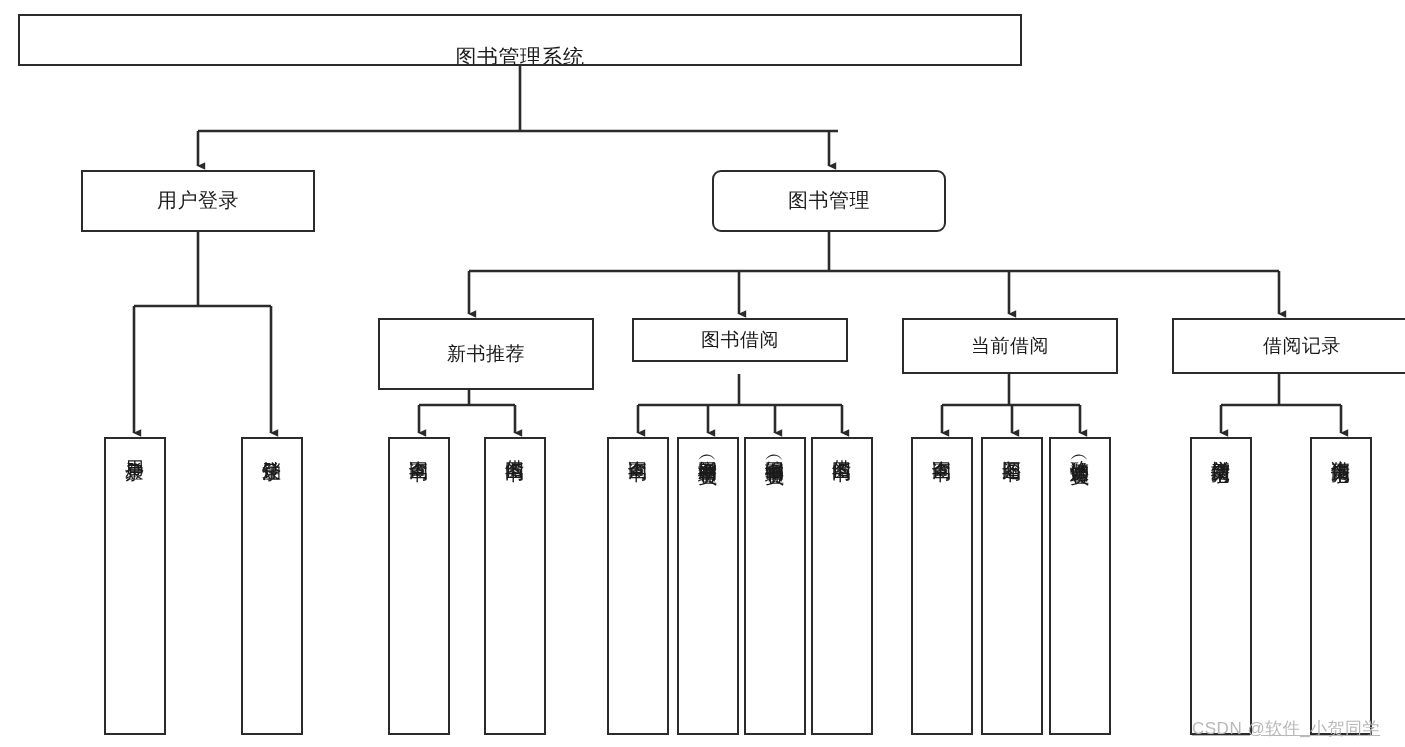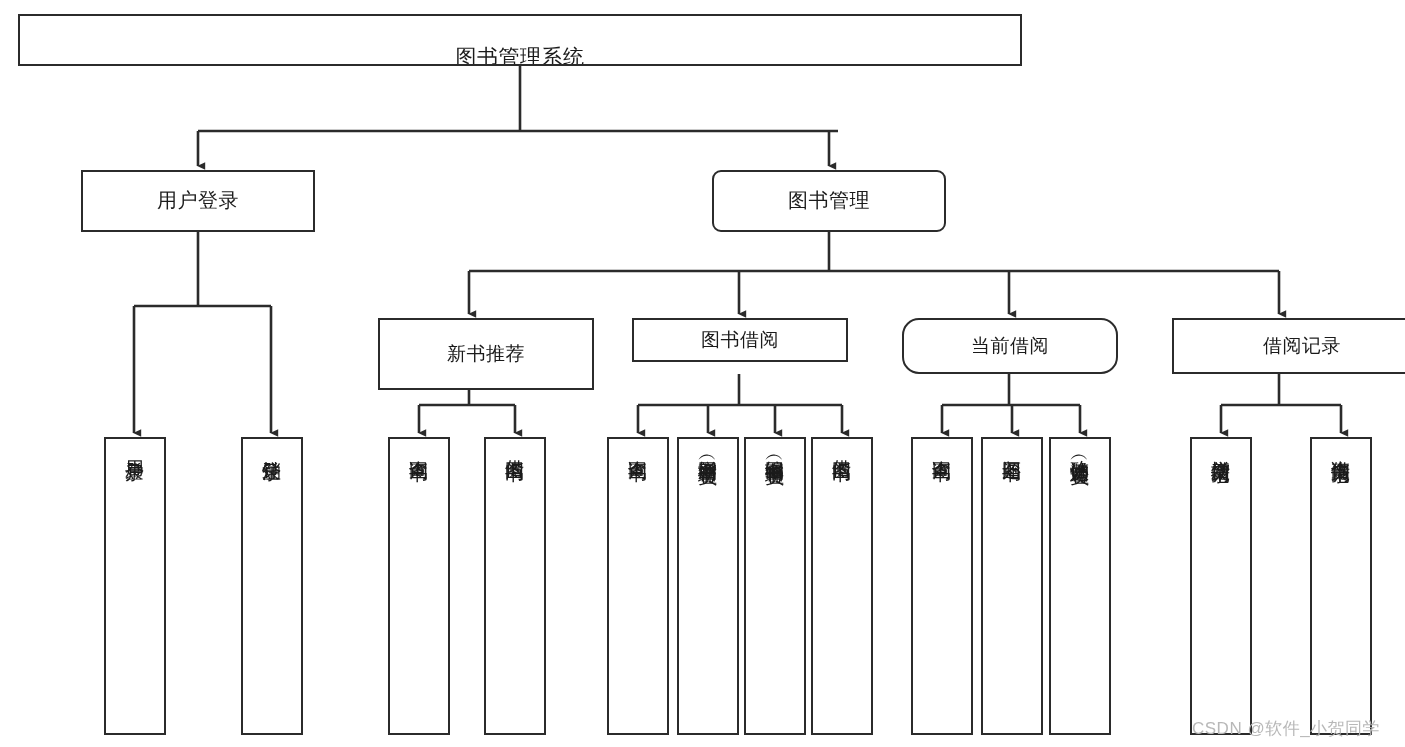--- a/index.html
+++ b/index.html
@@ -57,20 +57,21 @@
     line-height: 1.22;
     letter-spacing: 1px;
     max-height: 286px;
   }
   .watermark {
     position: absolute;
     color: #b8b8b8;
     font-size: 17px;
     white-space: nowrap;
     letter-spacing: 0.5px;
+    text-decoration: underline;
   }
 </style>
 </head>
 <body>
 
 <div id="canvas">
 
   <svg class="wires" viewBox="0 0 1405 747" xmlns="http://www.w3.org/2000/svg">
     <defs>
       <marker id="arrowhead" markerWidth="9" markerHeight="9" refX="4.2" refY="7.6" orient="auto" markerUnits="userSpaceOnUse">
@@ -131,21 +132,21 @@
   <div class="node level1" style="left:712px; top:170px; width:234px; height:62px;border-radius:9px;">
     <span class="node-label">图书管理</span>
   </div>
 
   <div class="node level2" style="left:346px; top:318px; width:216px; height:72px;margin-left:32px;">
     <span class="node-label">新书推荐</span>
   </div>
   <div class="node level2" style="left:632px; top:318px; width:216px; height:44px;">
     <span class="node-label">图书借阅</span>
   </div>
-  <div class="node level2" style="left:902px; top:318px; width:216px; height:56px;border-radius:17px;">
+  <div class="node level2" style="left:902px; top:318px; width:216px; height:56px;">
     <span class="node-label">当前借阅</span>
   </div>
   <div class="node level2" style="left:1172px; top:318px; width:260px; height:56px;">
     <span class="node-label">借阅记录</span>
   </div>
 
   <div class="node leaf" style="left:104px; top:437px; width:62px; height:298px;">
     <span class="node-label">用户登录</span>
   </div>
   <div class="node leaf" style="left:241px; top:437px; width:62px; height:298px;">

